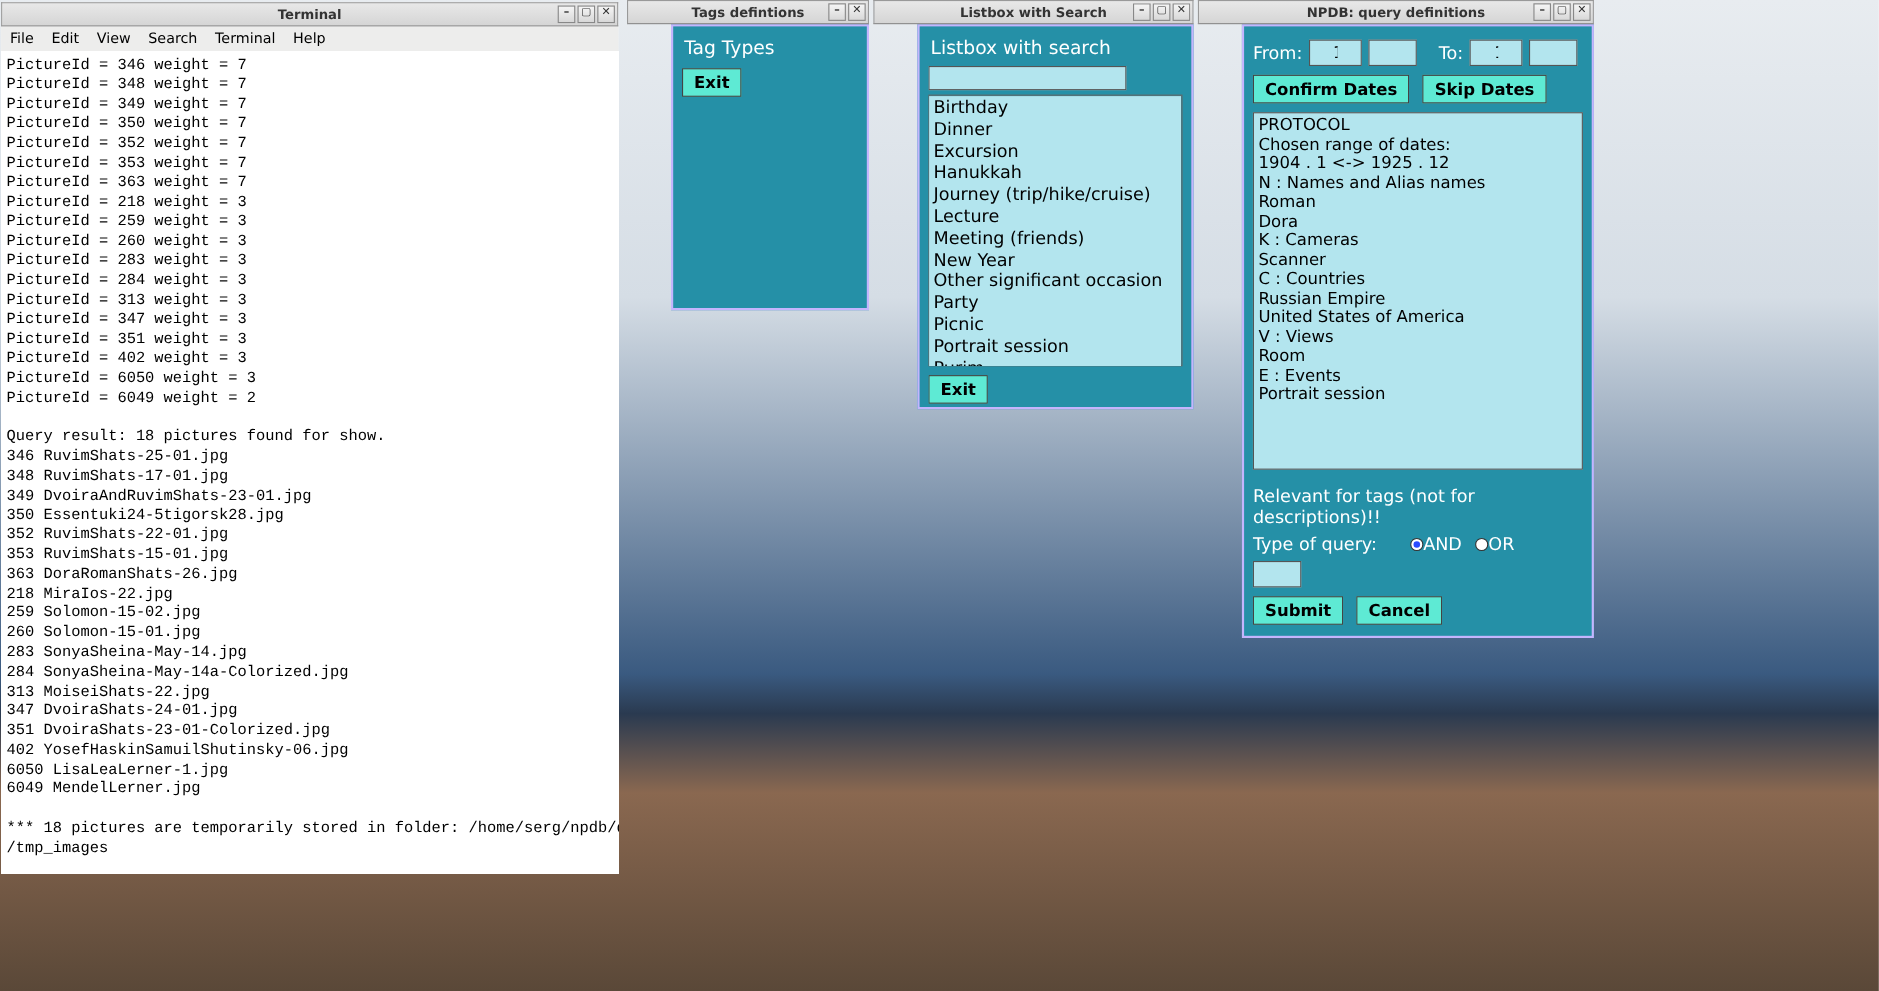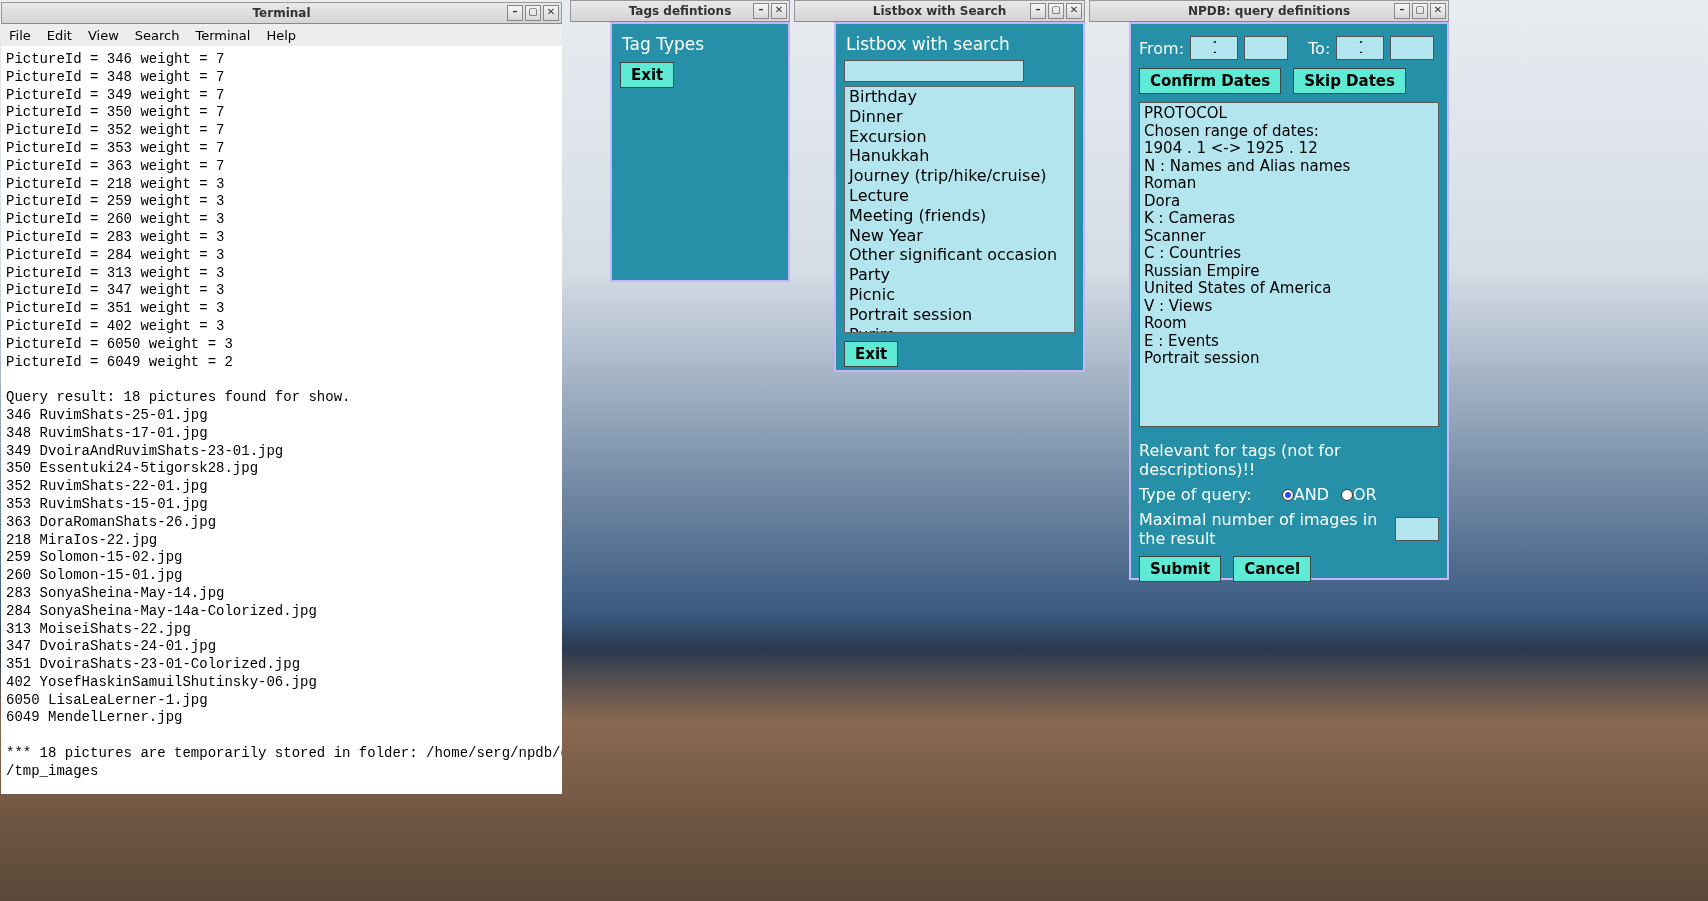--- a/index.html
+++ b/index.html
@@ -271,21 +271,20 @@
     <div class="radio-row">
       <span>Type of query:</span>
       <span style="width:30px"></span>
       <span class="radio sel"></span>
       <span>AND</span>
       <span style="width:12px"></span>
       <span class="radio"></span>
       <span>OR</span>
     </div>
     <div class="max-row">
-      <span>Maximal number of images in the result</span>
       <input class="tk-input" value="25" style="">
     </div>
     <div class="btn-row">
       <span class="tk-btn">Submit</span>
       <span class="tk-btn">Cancel</span>
     </div>
   </div>
 </div>
 
 </body></html>

